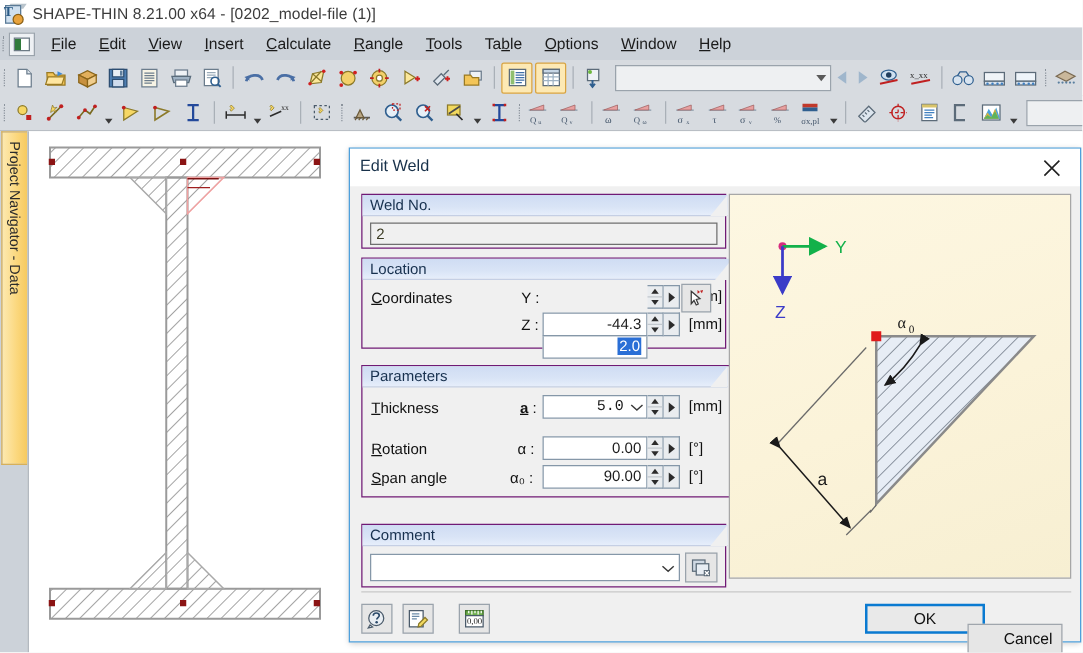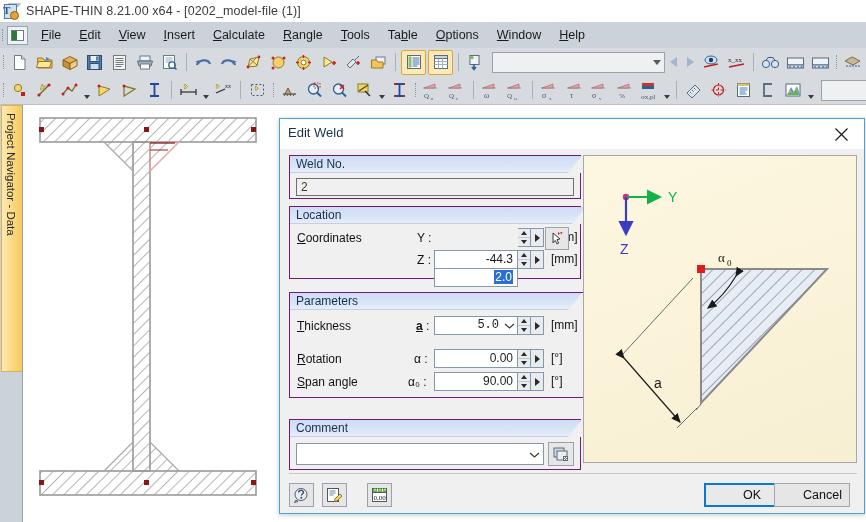--- a/index.html
+++ b/index.html
@@ -921,23 +921,23 @@
         <svg width="17" height="16" viewBox="0 0 17 16">
             <rect x="1.5" y="1.5" width="14" height="4" fill="#6fae4e" stroke="#3e6f2a"></rect>
             <g stroke="#fff">
               <path d="M4 1.5v2M6.5 1.5v3M9 1.5v2M11.5 1.5v3M14 1.5v2"></path>
             </g>
             <rect x="1.5" y="5.5" width="14" height="9" fill="#fff" stroke="#4a5a6a"></rect>
             <text x="2.5" y="12.5" font-size="7" font-family="Liberation Serif, serif" fill="#1a1a1a">0,00</text>
           </svg>
       </div>
 
-      <div class="dbtn default" style="left:424px;top:334px;width:96px;justify-content:center;">
+      <div class="dbtn default" style="left:412px;top:334px;width:96px;justify-content:center;">
         <span>OK</span>
       </div>
-      <div class="dbtn" style="left:494px;top:334px;width:76px;padding-left:21px;">
+      <div class="dbtn" style="left:494px;top:350px;width:76px;padding-left:21px;">
         <span>Cancel</span>
       </div>
 
     </div>
   </div>
 
 </div>
 
 </body></html>

